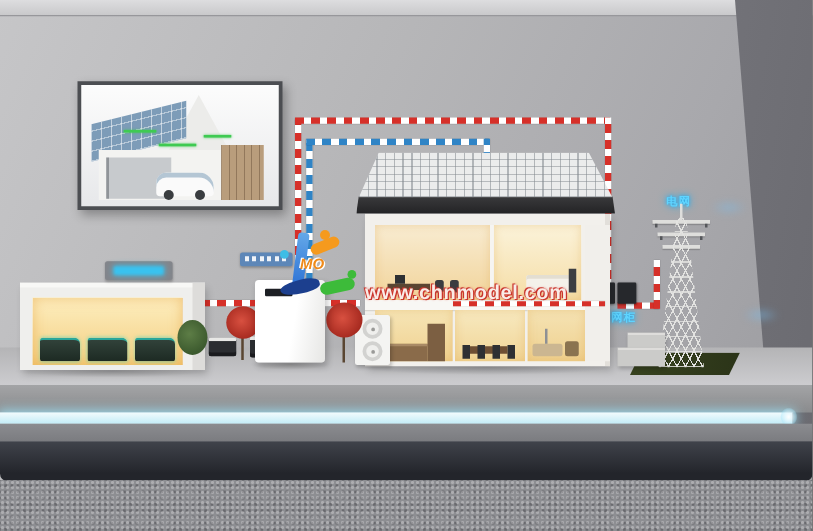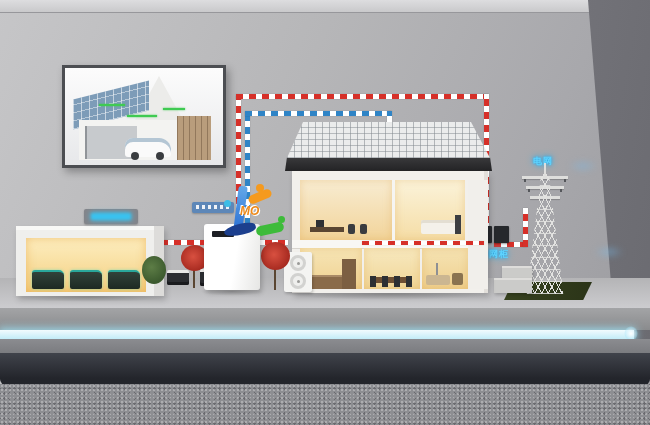--- a/index.html
+++ b/index.html
@@ -252,14 +252,15 @@
   <div style="left:222px;top:182px;width:70px;height:68px;">
     <div class="lg" style="left:34px;top:2px;width:8px;height:8px;background:#f59a1e;"></div>
     <div style="left:26px;top:10px;width:24px;height:9px;background:#f59a1e;border-radius:6px;transform:rotate(-22deg);"></div>
     <div style="left:14px;top:4px;width:9px;height:46px;background:linear-gradient(#63a8e8,#2a6fd4);transform:rotate(7deg);border-radius:3px;"></div>
     <div class="lg" style="left:2px;top:18px;width:7px;height:7px;background:#3dbde6;"></div>
     <div style="left:2px;top:42px;width:32px;height:11px;background:#1c3f8e;border-radius:50% 50% 40% 60%;transform:rotate(-14deg);"></div>
     <div class="lg" style="left:56px;top:34px;width:7px;height:7px;background:#3dbb3a;"></div>
     <div style="left:34px;top:42px;width:28px;height:10px;background:#3dbb3a;border-radius:6px;transform:rotate(-12deg);"></div>
   </div>
   <div class="wm-mo">MO</div>
+  <div class="wm-url">www.chnmodel.com</div>
 
 </div>
 
 </body></html>

